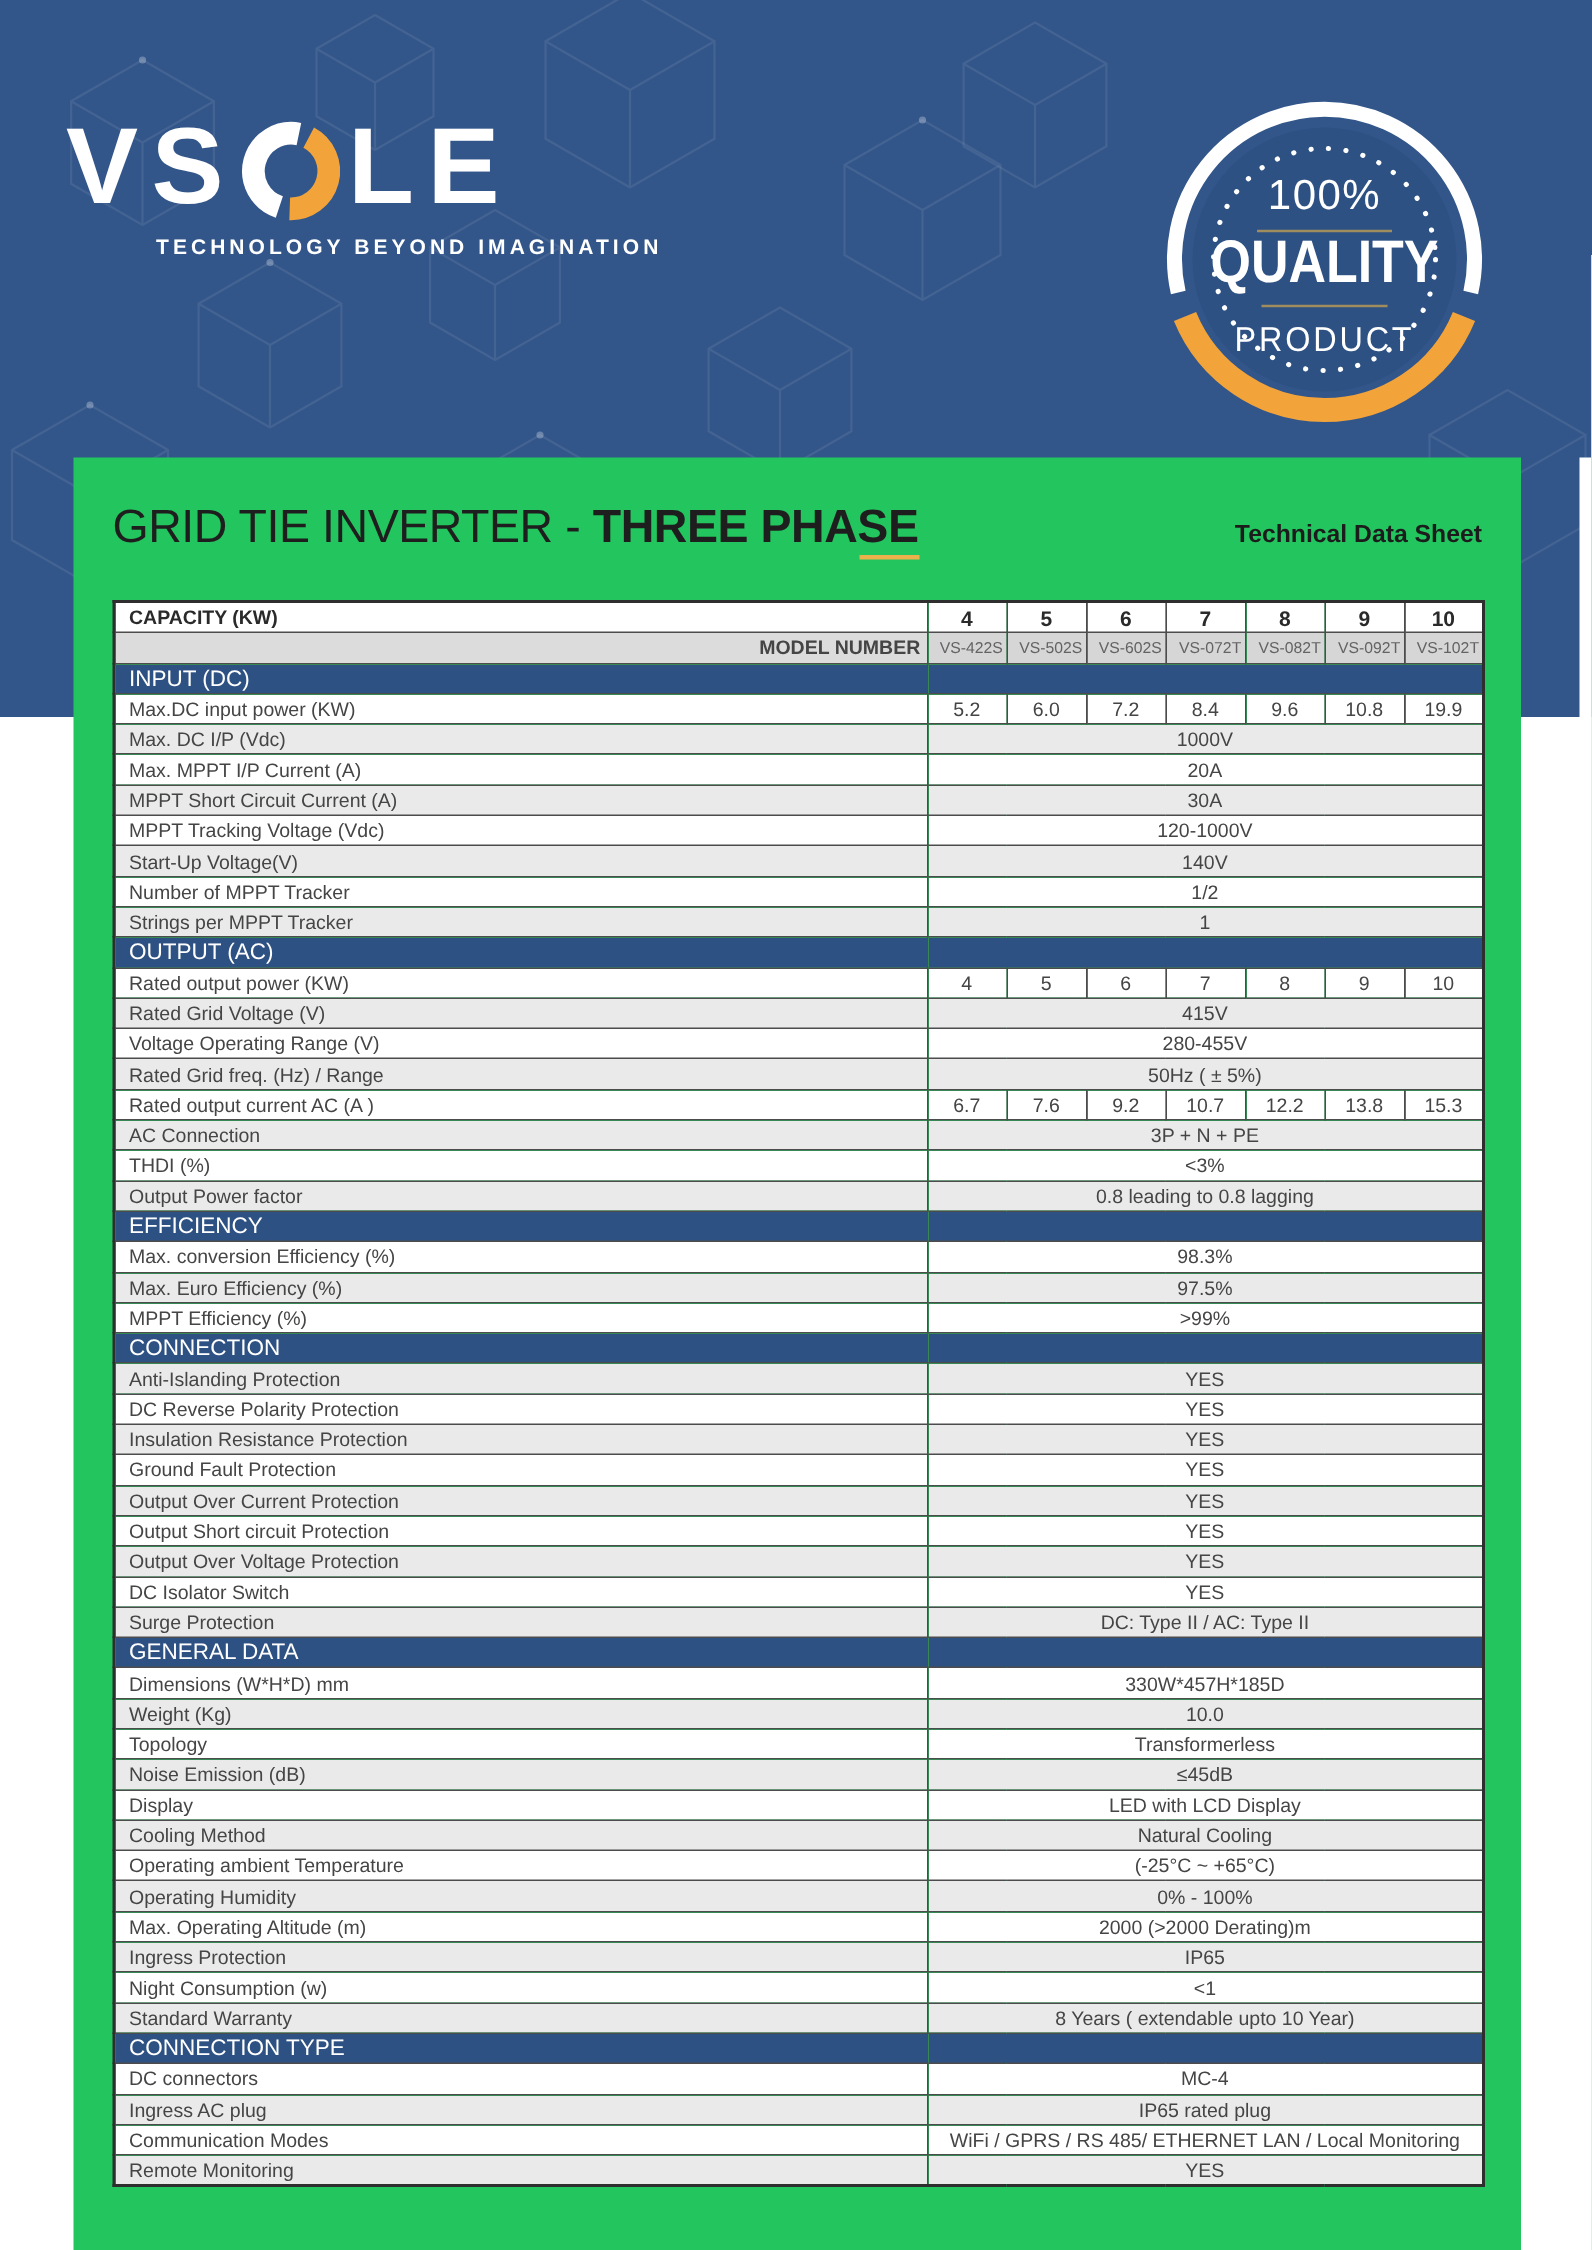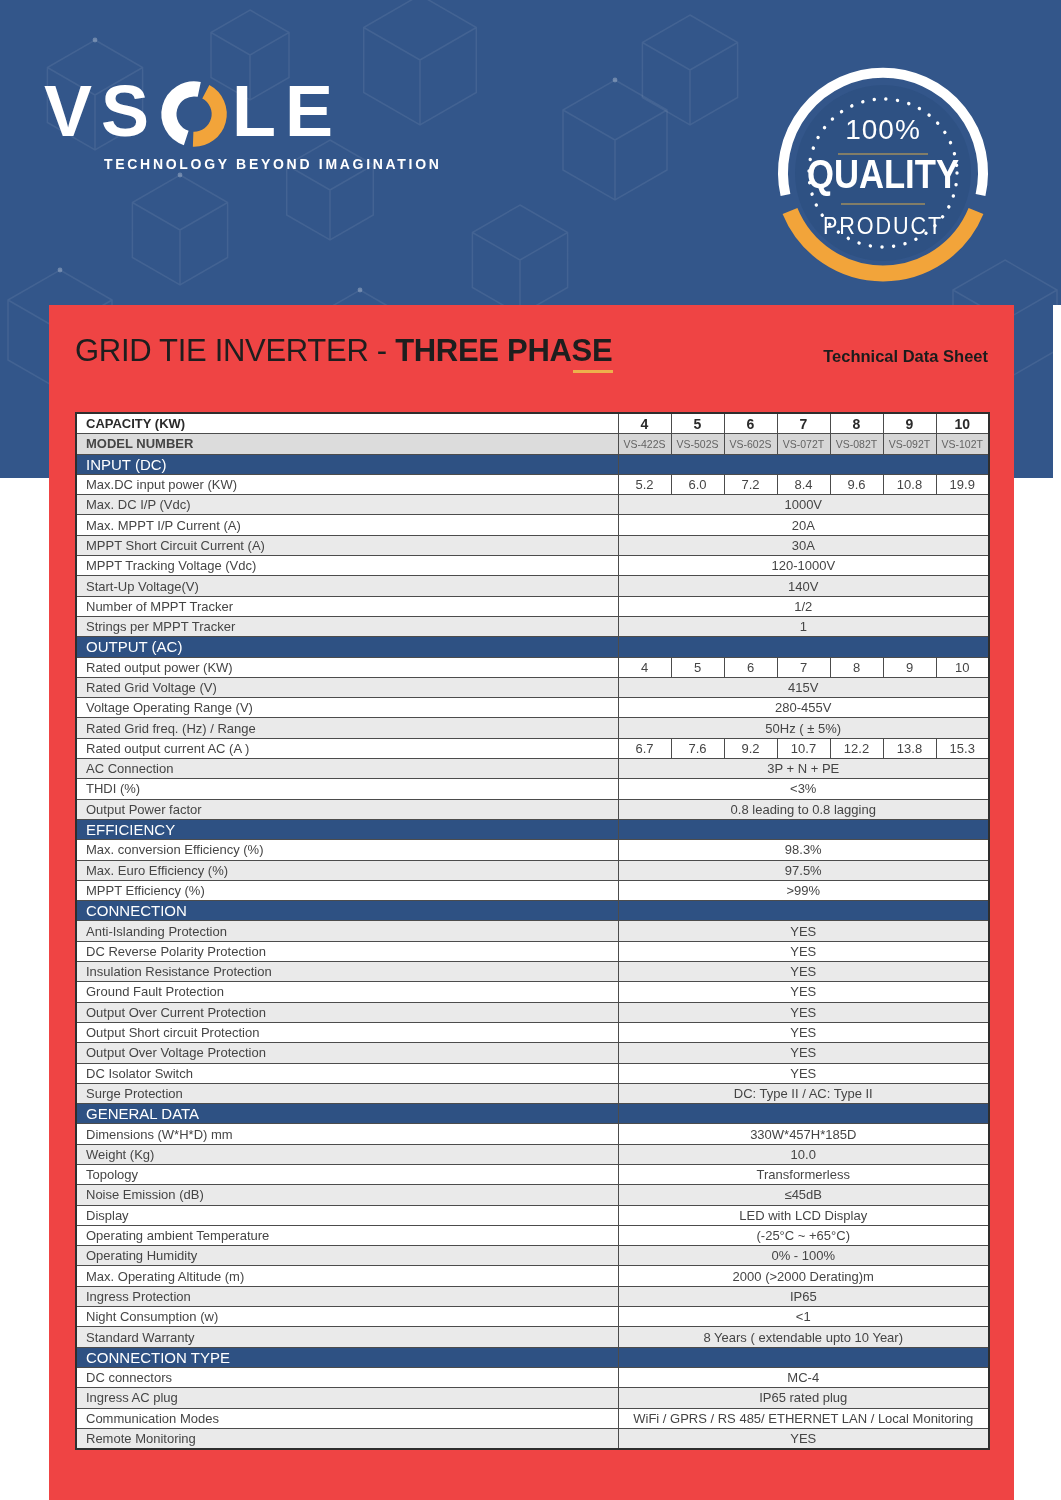--- a/index.html
+++ b/index.html
@@ -11,41 +11,41 @@
   .pattern-svg{position:absolute;left:0;top:0;}
 
   .logo-block{position:absolute;left:44px;top:76px;color:#fff;}
   .logo-word{display:flex;align-items:center;font-weight:700;font-size:72px;letter-spacing:9px;line-height:70px;color:#ffffff;}
   .logo-o{margin:0 2px -6px 0;}
   .tagline{margin:10px 0 0 60px;font-weight:700;font-size:14px;letter-spacing:2.7px;color:#ffffff;}
 
   .badge-svg{position:absolute;left:772px;top:62px;}
 
   
-  .panel{position:absolute;left:49px;top:305px;width:965px;height:1195px;background:#ef4444;}
+  .panel{position:absolute;left:49px;top:305px;width:965px;height:1195px;background:#22c55e;}
   .right-strip{position:absolute;left:1053px;top:305px;width:8px;height:1195px;background:#ffffff;}
 
   .titlebar{display:flex;justify-content:space-between;align-items:flex-end;margin:27px 26px 0 26px;}
   .page-title{margin:0;font-size:31px;line-height:38px;color:#1e1e1e;font-weight:400;letter-spacing:-0.3px;white-space:nowrap;}
   .t-bold{font-weight:800;position:relative;}
   .t-bold .u-mark{position:absolute;right:-1px;bottom:-5px;width:40px;height:3.5px;background:#edb14c;}
   .doc-label{font-size:16.5px;font-weight:700;color:#1c1c1c;padding-bottom:4px;white-space:nowrap;}
 
   
-  table.spec{border-collapse:collapse;table-layout:fixed;width:913px;margin:42px 0 0 26px;
+  table.spec{border-collapse:collapse;table-layout:fixed;width:913px;margin:30px 0 0 26px;
              border:2px solid #2e2e2e;}
   table.spec td{border:1px solid #4c4c4c;height:19.3px;line-height:1;font-size:13px;color:#454545;
                 overflow:hidden;white-space:nowrap;}
   td.lbl{padding:0 4px 0 9px;text-align:left;}
   td.val{padding:0 2px;text-align:center;color:#4a4a4a;}
   tr.white td{background:#ffffff;}
   tr.gray td{background:#eaeaea;}
   tr.hdr td{font-weight:700;color:#2a2a2a;}
   tr.hdr td.val{font-size:14px;}
-  tr.model td{background:#dcdcdc;font-weight:700;}
+  tr.model td{background:#dcdcdc;font-weight:700;text-align:right;}
   tr.model td.val{background:#d6d6d6;font-weight:400;font-size:10.5px;color:#636363;}
   tr.section td{background:#2e5183;color:#ffffff;font-weight:400;font-size:15px;border-color:#4c4c4c;}
 </style>
 </head>
 <body>
 
 <div class="screen">
 
   <div class="header-band">
     <svg class="pattern-svg" width="1061" height="478" viewBox="0 0 1061 478">
@@ -298,20 +298,24 @@
             <td class="val span" colspan="7">Transformerless</td>
           </tr>
           <tr class="gray">
             <td class="lbl">Noise Emission (dB)</td>
             <td class="val span" colspan="7">≤45dB</td>
           </tr>
           <tr class="white">
             <td class="lbl">Display</td>
             <td class="val span" colspan="7">LED with LCD Display</td>
           </tr>
+          <tr class="gray">
+            <td class="lbl">Cooling Method</td>
+            <td class="val span" colspan="7">Natural Cooling</td>
+          </tr>
           <tr class="white">
             <td class="lbl">Operating ambient Temperature</td>
             <td class="val span" colspan="7">(-25°C ~ +65°C)</td>
           </tr>
           <tr class="gray">
             <td class="lbl">Operating  Humidity</td>
             <td class="val span" colspan="7">0% - 100%</td>
           </tr>
           <tr class="white">
             <td class="lbl">Max. Operating Altitude (m)</td>

